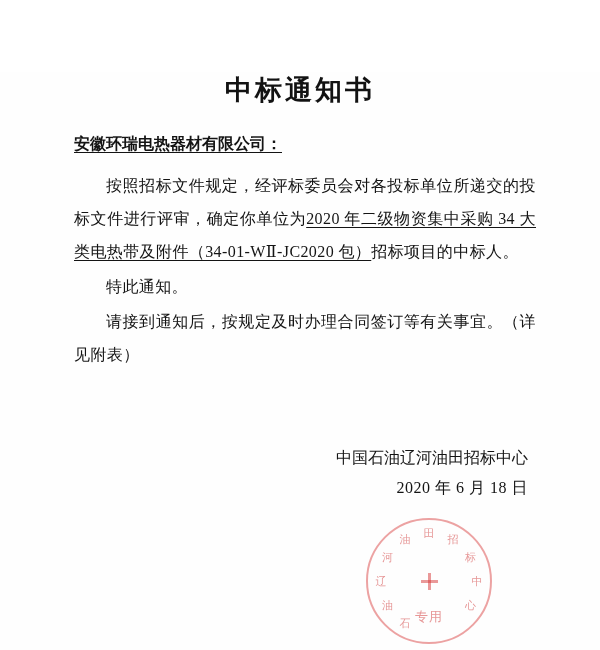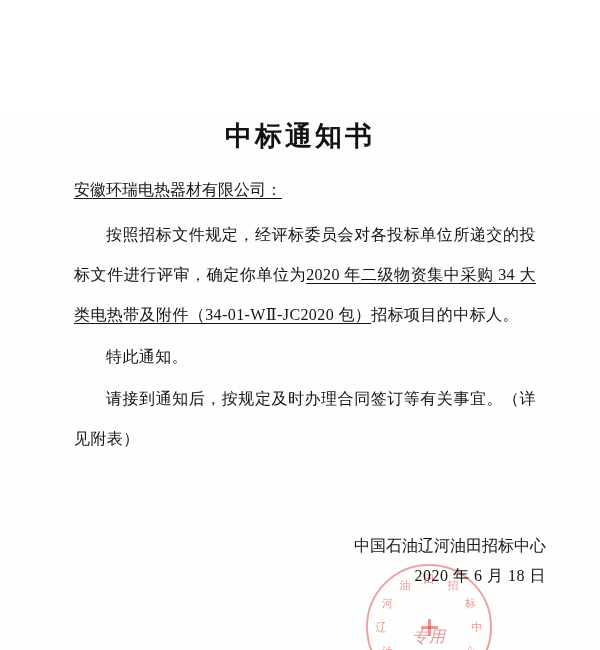--- a/index.html
+++ b/index.html
@@ -19,62 +19,63 @@
     width: 600px;
     height: 650px;
     box-sizing: border-box;
     background: #fefefe;
   }
   .doc-title {
     text-align: center;
     font-size: 27px;
     font-weight: bold;
     letter-spacing: 3px;
-    margin-top: 118px;
+    margin-top: 72px;
     color: #121212;
     font-family: Liberation Serif, serif;
   }
   .bid-number {
     margin-top: 42px;
     text-align: right;
     padding-right: 64px;
     font-size: 15px;
     letter-spacing: 0.5px;
     color: #141414;
   }
   .recipient {
     margin-top: 26px;
     padding-left: 74px;
     font-size: 16px;
     color: #141414;
+    font-weight: bold;
   }
   .recipient .name {
     text-decoration: underline;
     text-underline-offset: 3px;
   }
   .body-block {
     padding: 0 64px 0 74px;
     margin-top: 14px;
   }
   .para {
     font-size: 16px;
-    line-height: 40px;
+    line-height: 33px;
     text-indent: 2em;
     text-align: justify;
     color: #141414;
     margin: 0 0 2px 0;
     letter-spacing: 0.4px;
   }
   .para .ul {
     text-decoration: underline;
     text-underline-offset: 3px;
   }
   .signature {
     margin-top: 72px;
-    padding-right: 54px;
+    padding-right: 72px;
     text-align: right;
     font-size: 16px;
     line-height: 30px;
     color: #141414;
     position: relative;
     z-index: 2;
     margin-left: 21px;
   }
   .sig-date {
     letter-spacing: 0.5px;
@@ -118,26 +119,25 @@
     left: 50%;
     top: 50%;
     width: 14px;
     margin: -7px 0 0 -7px;
     text-align: center;
     line-height: 14px;
   }
   .seal-center-word {
     position: absolute;
     left: 50%;
-    top: 61px;
+    top: 88px;
     transform: translateX(-50%);
-    font-size: 16px;
+    font-size: 13px;
     color: rgba(208, 46, 46, 0.5);
     letter-spacing: 1px;
-    font-style: italic;
   }
 </style>
 </head>
 <body>
 
 <div class="page">
 
   <div class="doc-title">中标通知书</div>
 
 

